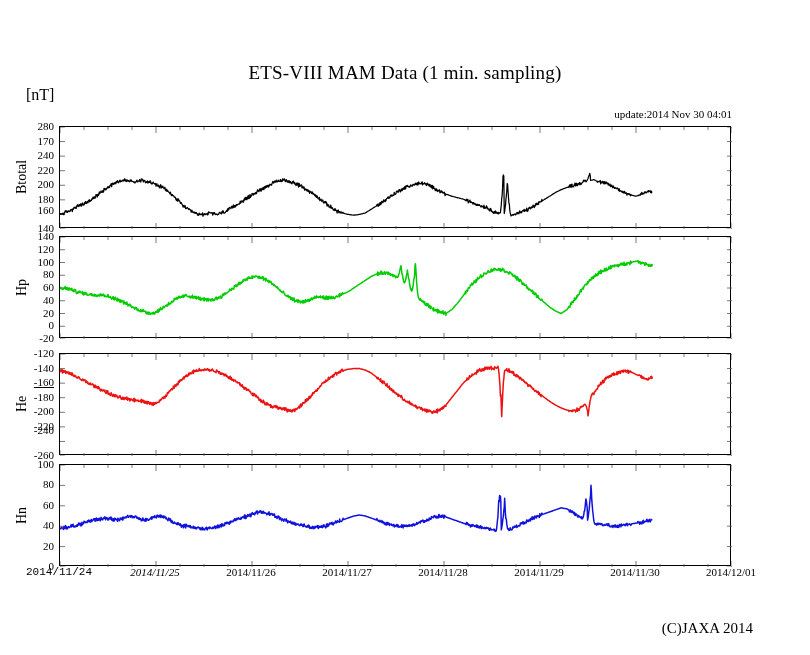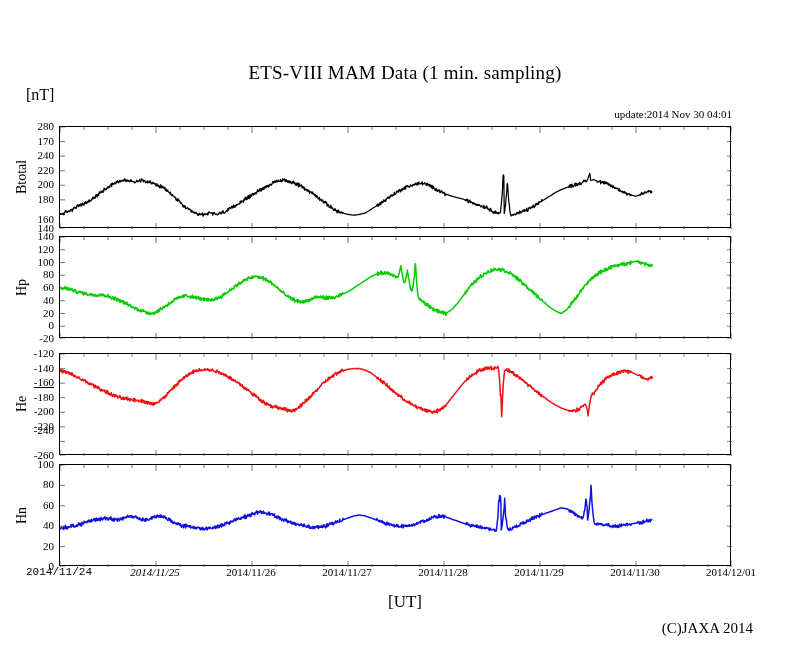--- a/index.html
+++ b/index.html
@@ -108,21 +108,21 @@
           <line y1="29.14285714285714" y2="29.14285714285714" x1="0" x2="5" stroke="#555" stroke-width="0.8"></line>
           <line y1="29.14285714285714" y2="29.14285714285714" x1="667" x2="672" stroke="#555" stroke-width="0.8"></line>
           <line y1="14.57142857142857" y2="14.57142857142857" x1="0" x2="5" stroke="#555" stroke-width="0.8"></line>
           <line y1="14.57142857142857" y2="14.57142857142857" x1="667" x2="672" stroke="#555" stroke-width="0.8"></line>
           <line y1="0" y2="0" x1="0" x2="5" stroke="#555" stroke-width="0.8"></line>
           <line y1="0" y2="0" x1="667" x2="672" stroke="#555" stroke-width="0.8"></line>
           <path d="M0.00,86.25L0.42,87.30L0.85,86.66L1.27,86.81L1.69,87.17L2.12,87.21L2.54,86.25L2.96,86.49L3.38,86.84L3.81,87.77L4.23,85.61L4.65,85.84L5.08,84.29L5.50,83.70L5.92,83.52L6.35,85.05L6.77,84.43L7.19,85.37L7.62,85.12L8.04,83.92L8.46,83.80L8.88,84.39L9.31,83.98L9.73,84.62L10.15,84.17L10.58,82.95L11.00,82.54L11.42,82.41L11.85,82.77L12.27,84.57L12.69,81.94L13.12,82.48L13.54,81.92L13.96,80.50L14.38,80.80L14.81,80.19L15.23,81.03L15.65,80.26L16.08,81.69L16.50,79.76L16.92,78.71L17.35,78.09L17.77,77.70L18.19,79.69L18.62,79.17L19.04,78.73L19.46,77.55L19.89,79.18L20.31,78.00L20.73,76.81L21.15,77.99L21.58,79.05L22.00,77.00L22.42,75.99L22.85,77.77L23.27,78.08L23.69,77.20L24.12,77.96L24.54,75.72L24.96,76.37L25.39,74.66L25.81,74.89L26.23,76.67L26.65,76.05L27.08,74.94L27.50,74.51L27.92,75.92L28.35,73.99L28.77,73.33L29.19,72.74L29.62,74.75L30.04,73.55L30.46,74.10L30.89,73.14L31.31,73.50L31.73,71.83L32.15,72.27L32.58,71.58L33.00,70.20L33.42,71.54L33.85,70.88L34.27,69.73L34.69,71.36L35.12,71.17L35.54,69.63L35.96,67.71L36.39,68.60L36.81,67.68L37.23,70.08L37.65,68.48L38.08,67.16L38.50,68.38L38.92,67.45L39.35,64.88L39.77,66.31L40.19,65.79L40.62,65.28L41.04,63.88L41.46,65.27L41.89,65.44L42.31,65.32L42.73,63.62L43.15,64.49L43.58,64.97L44.00,61.34L44.42,61.40L44.85,62.11L45.27,62.85L45.69,61.87L46.12,62.72L46.54,61.34L46.96,60.94L47.39,61.03L47.81,59.76L48.23,60.89L48.65,60.59L49.08,59.28L49.50,60.53L49.92,58.77L50.35,58.17L50.77,58.07L51.19,56.69L51.62,59.62L52.04,57.08L52.46,56.18L52.89,57.06L53.31,56.51L53.73,57.46L54.15,55.84L54.58,55.87L55.00,56.76L55.42,55.64L55.85,56.65L56.27,54.29L56.69,55.46L57.12,54.77L57.54,53.65L57.96,54.78L58.39,55.86L58.81,55.39L59.23,54.63L59.66,53.42L60.08,53.10L60.50,54.92L60.92,54.42L61.35,54.56L61.77,54.34L62.19,53.24L62.62,53.80L63.04,53.30L63.46,52.85L63.89,54.08L64.31,53.41L64.73,51.76L65.16,52.33L65.58,53.66L66.00,54.42L66.42,54.52L66.85,52.74L67.27,54.03L67.69,53.20L68.12,54.25L68.54,53.67L68.96,53.94L69.39,54.77L69.81,54.64L70.23,52.97L70.66,54.22L71.08,52.91L71.50,53.52L71.92,54.36L72.35,54.31L72.77,54.47L73.19,54.73L73.62,55.21L74.04,54.66L74.46,54.97L74.89,56.06L75.31,55.17L75.73,55.21L76.16,54.41L76.58,53.73L77.00,53.21L77.42,54.95L77.85,54.97L78.27,54.29L78.69,53.91L79.12,53.97L79.54,52.68L79.96,54.65L80.39,54.73L80.81,54.97L81.23,51.82L81.66,53.03L82.08,52.07L82.50,52.95L82.92,52.90L83.35,54.99L83.77,53.37L84.19,53.89L84.62,53.37L85.04,53.98L85.46,55.78L85.89,55.40L86.31,55.33L86.73,54.55L87.16,55.66L87.58,53.89L88.00,56.03L88.42,55.22L88.85,55.29L89.27,54.56L89.69,55.46L90.12,53.66L90.54,55.76L90.96,55.09L91.39,56.79L91.81,56.63L92.23,56.85L92.66,55.94L93.08,55.16L93.50,55.93L93.93,56.35L94.35,56.68L94.77,57.03L95.19,56.42L95.62,57.08L96.04,59.17L96.46,58.20L96.89,56.65L97.31,58.54L97.73,58.66L98.16,59.27L98.58,58.05L99.00,58.54L99.43,60.77L99.85,59.40L100.27,59.84L100.69,57.72L101.12,61.05L101.54,59.20L101.96,60.63L102.39,59.91L102.81,59.16L103.23,60.68L103.66,60.76L104.08,61.68L104.50,61.62L104.93,60.24L105.35,63.09L105.77,63.48L106.19,63.84L106.62,62.15L107.04,64.40L107.46,63.39L107.89,63.72L108.31,64.57L108.73,65.00L109.16,65.47L109.58,65.63L110.00,66.95L110.43,65.07L110.85,67.04L111.27,68.11L111.69,68.70L112.12,67.56L112.54,67.84L112.96,68.67L113.39,68.79L113.81,68.88L114.23,70.14L114.66,69.85L115.08,70.54L115.50,70.38L115.93,72.71L116.35,73.18L116.77,73.66L117.19,71.57L117.62,74.20L118.04,73.31L118.46,71.98L118.89,73.49L119.31,73.98L119.73,73.96L120.16,75.69L120.58,76.42L121.00,75.62L121.43,75.94L121.85,77.09L122.27,77.48L122.69,78.53L123.12,80.02L123.54,79.54L123.96,78.27L124.39,80.00L124.81,80.26L125.23,78.93L125.66,81.67L126.08,81.35L126.50,81.49L126.93,80.96L127.35,80.51L127.77,81.18L128.19,81.71L128.62,82.47L129.04,81.91L129.46,81.80L129.89,82.87L130.31,82.77L130.73,82.76L131.16,85.21L131.58,84.05L132.00,83.27L132.43,85.19L132.85,84.81L133.27,84.92L133.70,85.83L134.12,85.83L134.54,85.21L134.96,86.33L135.39,85.28L135.81,86.16L136.23,85.46L136.66,86.50L137.08,86.65L137.50,88.07L137.93,86.99L138.35,88.39L138.77,87.85L139.20,86.05L139.62,87.02L140.04,87.56L140.46,87.62L140.89,86.84L141.31,87.04L141.73,87.57L142.16,87.88L142.58,85.96L143.00,89.25L143.43,87.92L143.85,87.69L144.27,86.59L144.70,87.04L145.12,87.76L145.54,86.76L145.96,86.79L146.39,87.19L146.81,86.83L147.23,87.87L147.66,86.11L148.08,87.74L148.50,84.92L148.93,85.19L149.35,85.09L149.77,85.80L150.20,86.12L150.62,85.78L151.04,85.88L151.46,86.04L151.89,85.75L152.31,85.89L152.73,88.20L153.16,85.59L153.58,86.91L154.00,86.44L154.43,85.55L154.85,86.42L155.27,87.56L155.70,87.21L156.12,87.47L156.54,87.05L156.96,87.38L157.39,88.02L157.81,87.36L158.23,87.12L158.66,87.34L159.08,85.88L159.50,85.62L159.93,85.17L160.35,86.01L160.77,86.05L161.20,87.00L161.62,85.95L162.04,84.53L162.46,85.90L162.89,83.64L163.31,84.52L163.73,86.06L164.16,86.13L164.58,86.12L165.00,85.68L165.43,85.30L165.85,84.53L166.27,84.42L166.70,83.27L167.12,84.52L167.54,82.52L167.97,81.39L168.39,83.18L168.81,82.54L169.23,80.81L169.66,80.40L170.08,80.99L170.50,81.02L170.93,81.69L171.35,79.62L171.77,79.28L172.20,79.66L172.62,81.02L173.04,79.30L173.47,77.92L173.89,80.26L174.31,80.13L174.73,78.53L175.16,80.13L175.58,78.34L176.00,79.14L176.43,77.69L176.85,77.52L177.27,78.11L177.70,77.28L178.12,77.26L178.54,76.92L178.97,77.19L179.39,77.07L179.81,75.98L180.23,74.06L180.66,76.11L181.08,75.37L181.50,73.87L181.93,74.30L182.35,74.64L182.77,73.86L183.20,75.37L183.62,74.40L184.04,72.19L184.47,73.16L184.89,71.17L185.31,70.32L185.73,72.60L186.16,70.35L186.58,71.05L187.00,72.74L187.43,69.90L187.85,71.40L188.27,68.44L188.70,71.51L189.12,71.52L189.54,69.64L189.97,67.65L190.39,70.65L190.81,68.45L191.23,69.05L191.66,68.96L192.08,66.49L192.50,66.89L192.93,66.73L193.35,68.16L193.77,66.69L194.20,67.01L194.62,66.23L195.04,67.07L195.47,66.09L195.89,65.32L196.31,66.67L196.73,65.67L197.16,64.08L197.58,62.76L198.00,64.17L198.43,63.43L198.85,64.63L199.27,63.73L199.70,61.95L200.12,61.64L200.54,63.87L200.97,61.93L201.39,63.99L201.81,62.32L202.23,60.91L202.66,62.36L203.08,62.39L203.50,60.47L203.93,62.59L204.35,60.15L204.77,59.55L205.20,61.19L205.62,59.99L206.04,58.83L206.47,60.39L206.89,58.66L207.31,59.80L207.74,59.09L208.16,58.04L208.58,60.01L209.00,58.91L209.43,58.79L209.85,57.16L210.27,57.89L210.70,57.56L211.12,57.92L211.54,58.15L211.97,56.74L212.39,55.77L212.81,54.38L213.24,54.72L213.66,56.11L214.08,55.62L214.50,54.03L214.93,54.01L215.35,55.09L215.77,55.14L216.20,53.18L216.62,54.95L217.04,54.25L217.47,54.83L217.89,54.07L218.31,53.10L218.74,54.34L219.16,54.32L219.58,54.47L220.00,54.34L220.43,52.50L220.85,54.06L221.27,54.70L221.70,53.57L222.12,54.38L222.54,51.76L222.97,53.34L223.39,52.90L223.81,52.83L224.24,51.76L224.66,52.42L225.08,54.37L225.50,54.71L225.93,52.92L226.35,52.66L226.77,53.54L227.20,55.22L227.62,55.18L228.04,53.75L228.47,53.94L228.89,55.64L229.31,53.99L229.74,53.86L230.16,55.79L230.58,54.67L231.00,55.25L231.43,56.51L231.85,56.79L232.27,55.89L232.70,54.50L233.12,55.19L233.54,54.08L233.97,56.51L234.39,56.62L234.81,55.57L235.24,57.70L235.66,57.34L236.08,58.52L236.50,56.10L236.93,57.79L237.35,57.97L237.77,55.98L238.20,58.70L238.62,60.03L239.04,56.41L239.47,57.21L239.89,59.39L240.31,58.40L240.74,58.33L241.16,57.98L241.58,57.84L242.01,60.79L242.43,60.13L242.85,59.36L243.27,61.11L243.70,60.87L244.12,60.05L244.54,63.22L244.97,62.72L245.39,62.01L245.81,61.89L246.24,63.15L246.66,62.47L247.08,64.12L247.51,63.08L247.93,62.62L248.35,64.66L248.77,63.91L249.20,63.85L249.62,66.34L250.04,64.20L250.47,64.91L250.89,65.12L251.31,64.89L251.74,66.63L252.16,65.93L252.58,65.01L253.01,67.19L253.43,67.05L253.85,66.78L254.27,67.64L254.70,68.57L255.12,67.46L255.54,69.24L255.97,68.39L256.39,70.31L256.81,68.78L257.24,69.00L257.66,70.40L258.08,71.95L258.51,71.99L258.93,71.70L259.35,70.28L259.77,73.53L260.20,72.52L260.62,72.98L261.04,72.10L261.47,74.24L261.89,73.98L262.31,73.04L262.74,73.00L263.16,74.93L263.58,75.98L264.01,75.94L264.43,74.77L264.85,74.55L265.27,75.76L265.70,74.43L266.12,75.98L266.54,75.40L266.97,78.88L267.39,77.18L267.81,78.93L268.24,78.64L268.66,77.90L269.08,80.14L269.51,80.01L269.93,79.83L270.35,80.91L270.77,78.20L271.20,80.06L271.62,81.28L272.04,81.44L272.47,80.74L272.89,81.97L273.31,82.96L273.74,83.26L274.16,83.04L274.58,81.78L275.01,83.61L275.43,81.91L275.85,83.41L276.27,83.34L276.70,84.23L277.12,86.03L277.54,83.49L277.97,84.37L278.39,83.02L278.81,85.63L279.24,84.49L279.66,84.70L280.08,85.93L280.51,84.86L280.93,85.84L281.35,85.86L281.78,85.01L282.20,86.07L282.62,86.21L283.04,85.42L283.47,86.24L283.89,86.33L284.31,86.49L284.74,86.55L285.16,86.75L285.58,86.79L286.01,86.90L286.43,87.02L286.85,87.09L287.28,87.27L287.70,87.32L288.12,87.41L288.54,87.42L288.97,87.47L289.39,87.65L289.81,87.66L290.24,87.69L290.66,87.86L291.08,87.76L291.51,87.86L291.93,87.95L292.35,88.00L292.78,88.07L293.20,88.01L293.62,88.18L294.04,88.03L294.47,88.05L294.89,87.95L295.31,88.02L295.74,87.94L296.16,87.88L296.58,87.78L297.01,87.75L297.43,87.76L297.85,87.66L298.28,87.62L298.70,87.56L299.12,87.40L299.54,87.38L299.97,87.36L300.39,87.16L300.81,87.10L301.24,87.00L301.66,86.85L302.08,86.77L302.51,86.70L302.93,86.61L303.35,86.41L303.78,86.29L304.20,86.26L304.62,86.18L305.04,86.10L305.47,85.86L305.89,85.55L306.31,85.40L306.74,85.04L307.16,84.77L307.58,84.49L308.01,84.20L308.43,84.01L308.85,83.78L309.28,83.42L309.70,83.21L310.12,82.88L310.54,82.67L310.97,82.35L311.39,82.11L311.81,81.86L312.24,81.58L312.66,81.29L313.08,81.06L313.51,80.70L313.93,80.56L314.35,80.20L314.78,79.94L315.20,79.68L315.62,79.45L316.05,79.16L316.47,78.88L316.89,77.73L317.31,77.43L317.74,79.21L318.16,76.96L318.58,79.03L319.01,77.49L319.43,78.23L319.85,75.89L320.28,75.45L320.70,77.68L321.12,76.88L321.55,74.93L321.97,74.26L322.39,75.64L322.81,75.68L323.24,74.94L323.66,72.81L324.08,73.53L324.51,74.02L324.93,74.66L325.35,72.64L325.78,74.16L326.20,72.55L326.62,71.57L327.05,71.37L327.47,71.06L327.89,70.01L328.31,71.24L328.74,69.81L329.16,71.29L329.58,70.29L330.01,70.52L330.43,68.39L330.85,68.30L331.28,67.91L331.70,69.20L332.12,68.12L332.55,68.92L332.97,68.15L333.39,68.45L333.81,68.44L334.24,65.36L334.66,67.04L335.08,67.01L335.51,67.34L335.93,66.59L336.35,64.77L336.78,64.17L337.20,64.34L337.62,64.17L338.05,65.53L338.47,64.34L338.89,62.95L339.31,62.59L339.74,62.87L340.16,64.79L340.58,64.82L341.01,63.20L341.43,61.83L341.85,63.72L342.28,63.39L342.70,61.54L343.12,61.12L343.55,62.34L343.97,61.33L344.39,59.95L344.81,62.25L345.24,59.57L345.66,61.97L346.08,58.70L346.51,59.15L346.93,59.31L347.35,58.43L347.78,59.59L348.20,59.55L348.62,59.29L349.05,60.18L349.47,59.29L349.89,60.00L350.31,58.72L350.74,57.82L351.16,58.95L351.58,58.75L352.01,58.89L352.43,59.17L352.85,57.48L353.28,57.70L353.70,57.34L354.12,58.19L354.55,57.88L354.97,57.20L355.39,56.10L355.82,56.23L356.24,57.91L356.66,56.42L357.08,57.24L357.51,55.58L357.93,58.09L358.35,56.82L358.78,54.94L359.20,56.50L359.62,56.80L360.05,56.85L360.47,56.50L360.89,56.80L361.32,56.76L361.74,55.25L362.16,54.81L362.58,57.94L363.01,56.48L363.43,56.52L363.85,56.92L364.28,56.81L364.70,55.70L365.12,56.67L365.55,57.09L365.97,56.81L366.39,58.58L366.82,57.01L367.24,56.10L367.66,57.78L368.08,57.06L368.51,57.34L368.93,58.94L369.35,57.35L369.78,58.91L370.20,59.78L370.62,57.93L371.05,59.57L371.47,60.82L371.89,58.38L372.32,58.38L372.74,61.97L373.16,59.41L373.58,59.46L374.01,61.47L374.43,61.39L374.85,62.30L375.28,63.64L375.70,62.61L376.12,61.49L376.55,63.60L376.97,62.53L377.39,64.15L377.82,64.51L378.24,63.68L378.66,63.67L379.08,62.80L379.51,62.90L379.93,65.56L380.35,64.38L380.78,65.63L381.20,63.97L381.62,63.85L382.05,64.40L382.47,65.88L382.89,65.52L383.32,66.12L383.74,65.53L384.16,65.10L384.58,65.96L385.01,68.59L385.43,66.94L385.85,67.83L386.28,67.25L386.70,67.33L387.12,67.46L387.55,67.58L387.97,67.79L388.39,67.90L388.82,68.15L389.24,68.26L389.66,68.48L390.09,68.59L390.51,68.80L390.93,68.89L391.35,69.11L391.78,69.19L392.20,69.34L392.62,69.42L393.05,69.50L393.47,69.64L393.89,69.74L394.32,69.93L394.74,69.99L395.16,70.07L395.59,70.23L396.01,70.27L396.43,70.42L396.85,70.53L397.28,70.54L397.70,70.80L398.12,70.94L398.55,70.88L398.97,71.03L399.39,71.18L399.82,71.27L400.24,71.33L400.66,71.43L401.09,71.62L401.51,71.74L401.93,71.85L402.35,71.97L402.78,71.96L403.20,72.11L403.62,72.24L404.05,72.51L404.47,72.57L404.89,72.78L405.32,73.29L405.74,73.15L406.16,73.96L406.59,72.21L407.01,72.99L407.43,73.81L407.85,72.28L408.28,75.80L408.70,74.46L409.12,74.77L409.55,73.75L409.97,73.13L410.39,75.48L410.82,75.60L411.24,74.90L411.66,75.01L412.09,75.81L412.51,75.60L412.93,77.13L413.35,76.23L413.78,75.73L414.20,76.87L414.62,77.14L415.05,76.46L415.47,77.25L415.89,78.01L416.32,77.30L416.74,78.44L417.16,77.18L417.59,78.37L418.01,77.61L418.43,78.34L418.85,78.48L419.28,77.67L419.70,78.28L420.12,78.79L420.55,78.96L420.97,80.05L421.39,78.64L421.82,78.64L422.24,79.71L422.66,79.57L423.09,80.10L423.51,80.98L423.93,78.21L424.35,81.46L424.78,79.86L425.20,81.16L425.62,81.09L426.05,80.61L426.47,78.89L426.89,79.62L427.32,81.99L427.74,81.13L428.16,81.89L428.59,81.99L429.01,83.23L429.43,82.02L429.86,84.05L430.28,81.99L430.70,81.34L431.12,82.78L431.55,84.50L431.97,84.17L432.39,84.87L432.82,85.63L433.24,85.25L433.66,86.32L434.09,84.86L434.51,84.61L434.93,86.35L435.36,83.98L435.78,84.40L436.20,86.16L436.62,85.37L437.05,85.35L437.47,86.59L437.89,86.63L438.32,85.41L438.74,86.83L439.16,85.77L439.59,85.83L440.01,85.87L440.43,85.60L440.86,81.40L441.28,77.76L441.70,71.62L442.12,68.61L442.55,61.39L442.97,49.60L443.39,47.95L443.82,49.19L444.24,86.57L444.66,84.72L445.09,80.65L445.51,78.10L445.93,72.12L446.36,68.46L446.78,64.19L447.20,56.42L447.62,57.70L448.05,64.33L448.47,70.17L448.89,76.02L449.32,76.97L449.74,82.79L450.16,85.65L450.59,87.63L451.01,89.02L451.43,88.30L451.86,88.23L452.28,87.64L452.70,88.03L453.12,87.50L453.55,88.18L453.97,87.65L454.39,87.30L454.82,86.91L455.24,87.25L455.66,87.90L456.09,87.29L456.51,85.86L456.93,86.01L457.36,85.47L457.78,86.84L458.20,86.37L458.62,85.64L459.05,86.73L459.47,84.08L459.89,83.92L460.32,85.63L460.74,85.76L461.16,84.78L461.59,85.78L462.01,84.23L462.43,83.85L462.86,83.41L463.28,84.12L463.70,83.52L464.13,82.29L464.55,84.41L464.97,82.87L465.39,83.36L465.82,83.70L466.24,84.00L466.66,81.11L467.09,83.03L467.51,84.33L467.93,83.81L468.36,81.67L468.78,81.78L469.20,80.27L469.63,80.79L470.05,80.24L470.47,81.91L470.89,81.43L471.32,80.95L471.74,79.81L472.16,80.24L472.59,80.64L473.01,78.03L473.43,78.49L473.86,78.93L474.28,80.73L474.70,78.68L475.13,79.22L475.55,76.87L475.97,77.85L476.39,76.24L476.82,77.56L477.24,76.88L477.66,77.47L478.09,75.77L478.51,77.29L478.93,74.57L479.36,74.73L479.78,75.06L480.20,75.03L480.63,74.72L481.05,74.07L481.47,74.49L481.89,72.32L482.32,73.87L482.74,73.61L483.16,73.24L483.59,72.99L484.01,72.76L484.43,72.38L484.86,72.13L485.28,71.86L485.70,71.71L486.13,71.37L486.55,71.22L486.97,70.80L487.39,70.65L487.82,70.37L488.24,70.07L488.66,69.79L489.09,69.50L489.51,69.26L489.93,69.08L490.36,68.78L490.78,68.45L491.20,68.21L491.63,67.92L492.05,67.69L492.47,67.35L492.89,67.15L493.32,66.85L493.74,66.66L494.16,66.31L494.59,66.02L495.01,65.82L495.43,65.46L495.86,65.37L496.28,65.04L496.70,64.84L497.13,64.65L497.55,64.52L497.97,64.24L498.39,64.01L498.82,63.82L499.24,63.57L499.66,63.42L500.09,63.14L500.51,62.91L500.93,62.83L501.36,62.63L501.78,62.44L502.20,62.32L502.63,62.14L503.05,61.90L503.47,61.71L503.90,61.63L504.32,61.45L504.74,61.33L505.16,61.21L505.59,60.93L506.01,60.80L506.43,60.61L506.86,60.47L507.28,60.32L507.70,60.19L508.13,59.97L508.55,59.80L508.97,60.36L509.40,58.18L509.82,59.80L510.24,57.67L510.66,59.44L511.09,60.59L511.51,57.70L511.93,57.08L512.36,58.70L512.78,59.98L513.20,59.90L513.63,59.34L514.05,58.04L514.47,57.89L514.90,56.14L515.32,58.97L515.74,58.98L516.16,56.12L516.59,58.44L517.01,56.65L517.43,58.62L517.86,57.98L518.28,56.68L518.70,57.17L519.13,56.26L519.55,55.50L519.97,57.95L520.40,56.05L520.82,56.01L521.24,57.29L521.66,56.20L522.09,55.88L522.51,55.39L522.93,55.14L523.36,53.63L523.78,53.14L524.20,54.25L524.63,53.87L525.05,53.09L525.47,53.52L525.90,54.80L526.32,54.58L526.74,53.86L527.16,53.25L527.59,52.20L528.01,51.51L528.43,50.17L528.86,48.83L529.28,48.13L529.70,46.39L530.13,47.61L530.55,53.26L530.97,53.27L531.40,53.25L531.82,53.16L532.24,53.14L532.66,52.96L533.09,52.78L533.51,52.71L533.93,52.64L534.36,52.86L534.78,53.01L535.20,53.24L535.63,53.54L536.05,53.71L536.47,53.98L536.90,54.18L537.32,55.23L537.74,54.46L538.17,54.96L538.59,54.30L539.01,54.46L539.43,54.71L539.86,54.08L540.28,53.45L540.70,56.81L541.13,55.44L541.55,55.12L541.97,55.65L542.40,54.25L542.82,55.22L543.24,56.19L543.67,54.65L544.09,57.01L544.51,56.04L544.93,54.52L545.36,56.67L545.78,55.81L546.20,55.14L546.63,55.33L547.05,56.80L547.47,56.62L547.90,56.03L548.32,58.09L548.74,56.78L549.17,58.06L549.59,58.14L550.01,57.16L550.43,59.53L550.86,58.48L551.28,59.40L551.70,58.00L552.13,58.97L552.55,60.75L552.97,60.60L553.40,58.91L553.82,59.80L554.24,60.59L554.67,61.40L555.09,60.65L555.51,60.91L555.93,61.11L556.36,61.67L556.78,61.54L557.20,60.96L557.63,61.41L558.05,61.53L558.47,63.61L558.90,62.69L559.32,61.84L559.74,64.43L560.17,63.56L560.59,63.90L561.01,64.03L561.43,64.30L561.86,64.67L562.28,65.51L562.70,64.22L563.13,64.86L563.55,65.63L563.97,66.12L564.40,64.43L564.82,64.86L565.24,66.43L565.67,66.24L566.09,65.99L566.51,65.95L566.93,68.13L567.36,67.46L567.78,66.64L568.20,67.28L568.63,66.66L569.05,67.25L569.47,66.85L569.90,66.99L570.32,68.75L570.74,68.21L571.17,67.66L571.59,68.15L572.01,68.28L572.43,68.38L572.86,68.45L573.28,68.51L573.70,68.62L574.13,68.70L574.55,68.88L574.97,69.01L575.40,69.06L575.82,69.22L576.24,69.14L576.67,69.01L577.09,68.77L577.51,68.61L577.94,68.37L578.36,68.11L578.78,68.75L579.20,68.03L579.63,68.01L580.05,67.52L580.47,68.18L580.90,66.39L581.32,67.29L581.74,65.39L582.17,66.24L582.59,67.31L583.01,66.30L583.44,66.37L583.86,66.95L584.28,65.79L584.70,64.81L585.13,65.45L585.55,64.94L585.97,66.06L586.40,65.58L586.82,65.05L587.24,64.68L587.67,64.96L588.09,63.71L588.51,64.92L588.94,63.76L589.36,64.42L589.78,64.43L590.20,63.80L590.63,65.70L591.05,63.84L591.47,65.77L591.90,64.77L592.32,64.60" fill="none" stroke="#000000" stroke-width="1.25" stroke-linejoin="round"></path>
         </svg>
       </div>
       <div class="ytick" style="left: 20px; top: 228px;">140</div>
-      <div class="ytick" style="left: 20px; top: 219px;">160</div>
+      <div class="ytick" style="left: 20px; top: 210px;">160</div>
       <div class="ytick" style="left: 20px; top: 198.857px;">180</div>
       <div class="ytick" style="left: 20px; top: 184.286px;">200</div>
       <div class="ytick" style="left: 20px; top: 169.714px;">220</div>
       <div class="ytick" style="left: 20px; top: 155.143px;">240</div>
       <div class="ytick" style="left: 20px; top: 140.571px;">170</div>
       <div class="ytick" style="left: 20px; top: 126px;">280</div>
       <div class="ylab" style="left: 14px; top: 151px; height: 52px;">Btotal</div>
       <div class="panel" style="left: 59px; top: 236px; width: 672px; height: 102px;">
         <svg width="672" height="102" viewBox="0 0 672 102">
           <line x1="0" x2="0" y1="0" y2="6" stroke="#555" stroke-width="0.8"></line>
@@ -390,16 +390,15 @@
       <div class="xtick" style="left: 59px; font-family: Liberation Mono, monospace;">2014/11/24</div>
       <div class="xtick" style="left: 155px; font-style: italic;">2014/11/25</div>
       <div class="xtick" style="left: 251px;">2014/11/26</div>
       <div class="xtick" style="left: 347px;">2014/11/27</div>
       <div class="xtick" style="left: 443px;">2014/11/28</div>
       <div class="xtick" style="left: 539px;">2014/11/29</div>
       <div class="xtick" style="left: 635px;">2014/11/30</div>
       <div class="xtick" style="left: 731px;">2014/12/01</div>
     </div>
 
-  <div class="xaxis-title">[UT]</div>
   <div class="copyright">(C)JAXA 2014</div>
 
 </div>
 
 </body></html>

